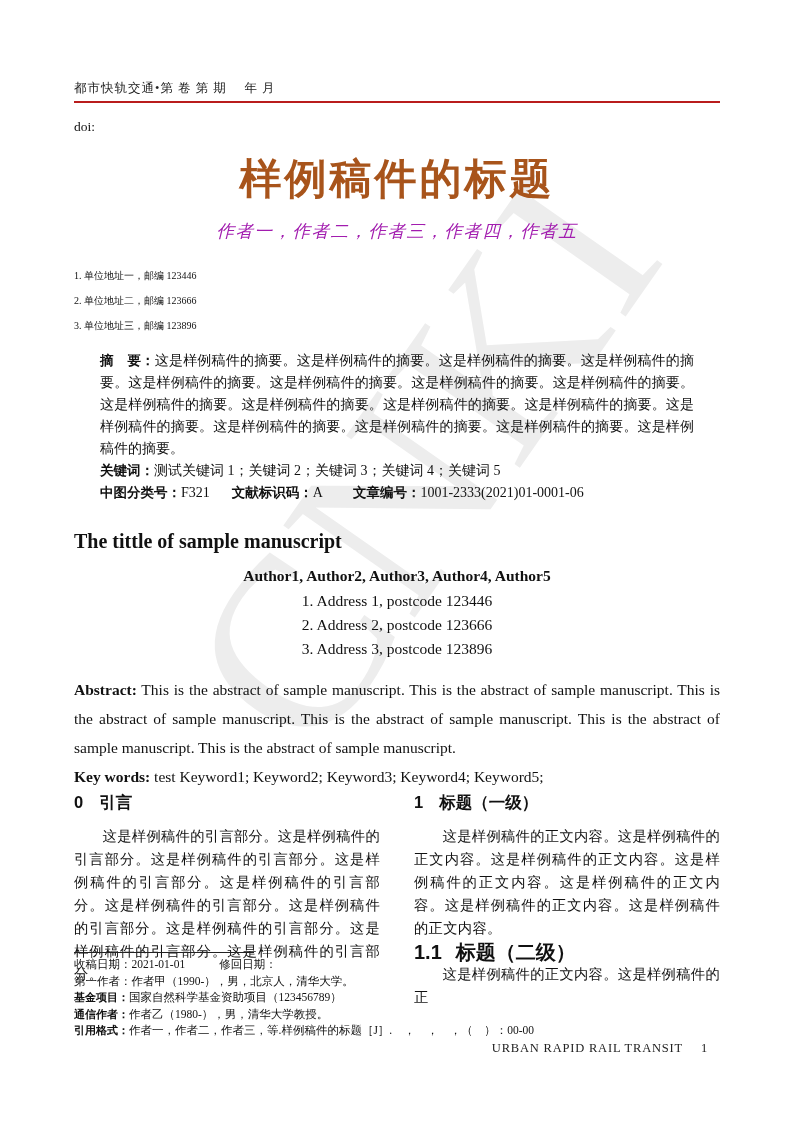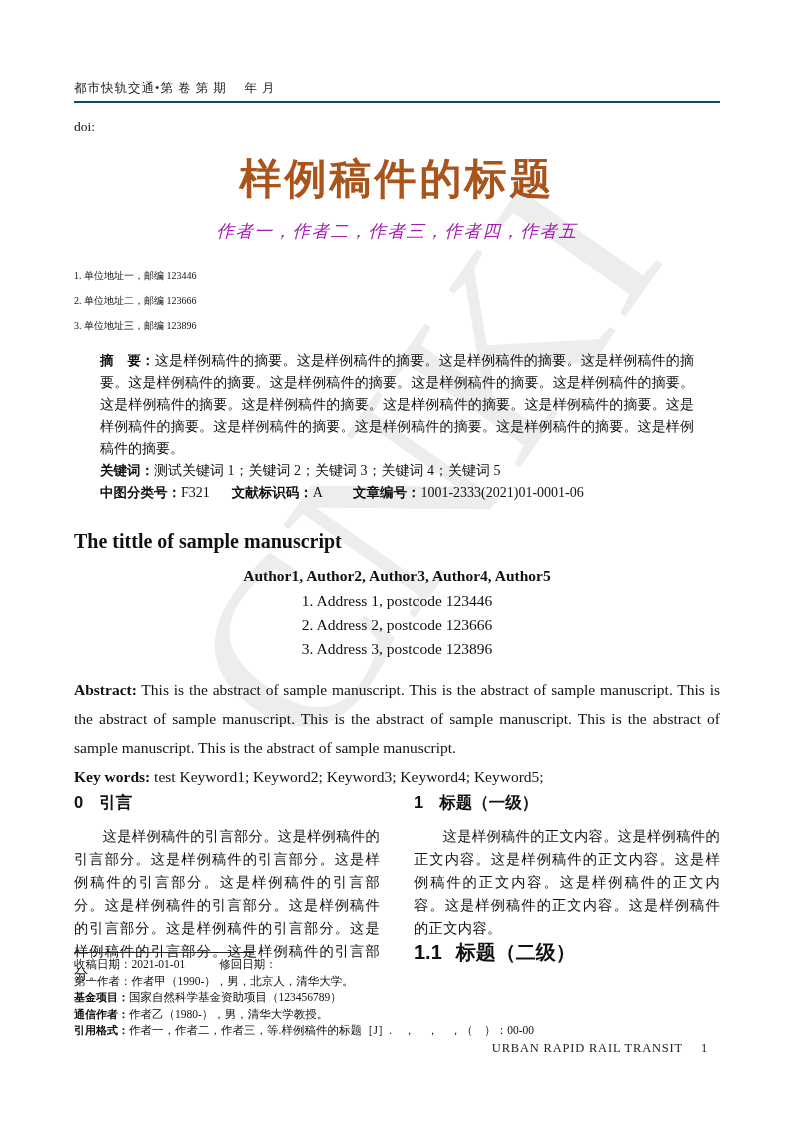--- a/index.html
+++ b/index.html
@@ -21,21 +21,21 @@
     text-align:center;line-height:320px;
     letter-spacing:6px;
     transform:rotate(-55deg);
     z-index:0;
     user-select:none;
     white-space:nowrap;
   }
   .content{position:relative;z-index:1;padding:0 74px;}
   .hdr{
     padding-top:80px;padding-bottom:4px;
-    border-bottom:2px solid #0c4a6e;
+    border-bottom:2px solid #b91c1c;
     font-size:12.5px;letter-spacing:1px;color:#222;
   }
   .doi{margin-top:16px;font-size:13.5px;}
   .title-cn{
     margin-top:20px;
     text-align:center;
     font-size:42px;font-weight:bold;
     letter-spacing:3px;
     line-height:1.15;
   }
@@ -132,20 +132,21 @@
 
     <div class="columns">
       <div class="col">
         <p class="sec-h"><span class="num">0</span><span>引言</span></p>
         <p class="body-p">这是样例稿件的引言部分。这是样例稿件的引言部分。这是样例稿件的引言部分。这是样例稿件的引言部分。这是样例稿件的引言部分。这是样例稿件的引言部分。这是样例稿件的引言部分。这是样例稿件的引言部分。这是样例稿件的引言部分。这是样例稿件的引言部分。</p>
       </div>
       <div class="col">
         <p class="sec-h"><span class="num">1</span><span>标题（一级）</span></p>
         <p class="body-p">这是样例稿件的正文内容。这是样例稿件的正文内容。这是样例稿件的正文内容。这是样例稿件的正文内容。这是样例稿件的正文内容。这是样例稿件的正文内容。这是样例稿件的正文内容。</p>
         <p class="sub-h"><span class="num">1.1</span><span>标题（二级）</span></p>
+        <p class="body-p cont">这是样例稿件的正文内容。这是样例稿件的正</p>
       </div>
     </div>
 
   </div>
 
   <div class="footnote">
     <div class="fn-rule"></div>
     <p><span>收稿日期：</span><span>2021-01-01</span><span class="fn-sp"></span><span>修回日期：</span></p>
     <p><span>第一作者：</span><span style="">作者甲（1990-），男，北京人，清华大学。</span></p>
     <p><span class="fn-b">基金项目：</span><span>国家自然科学基金资助项目（123456789）</span></p>

